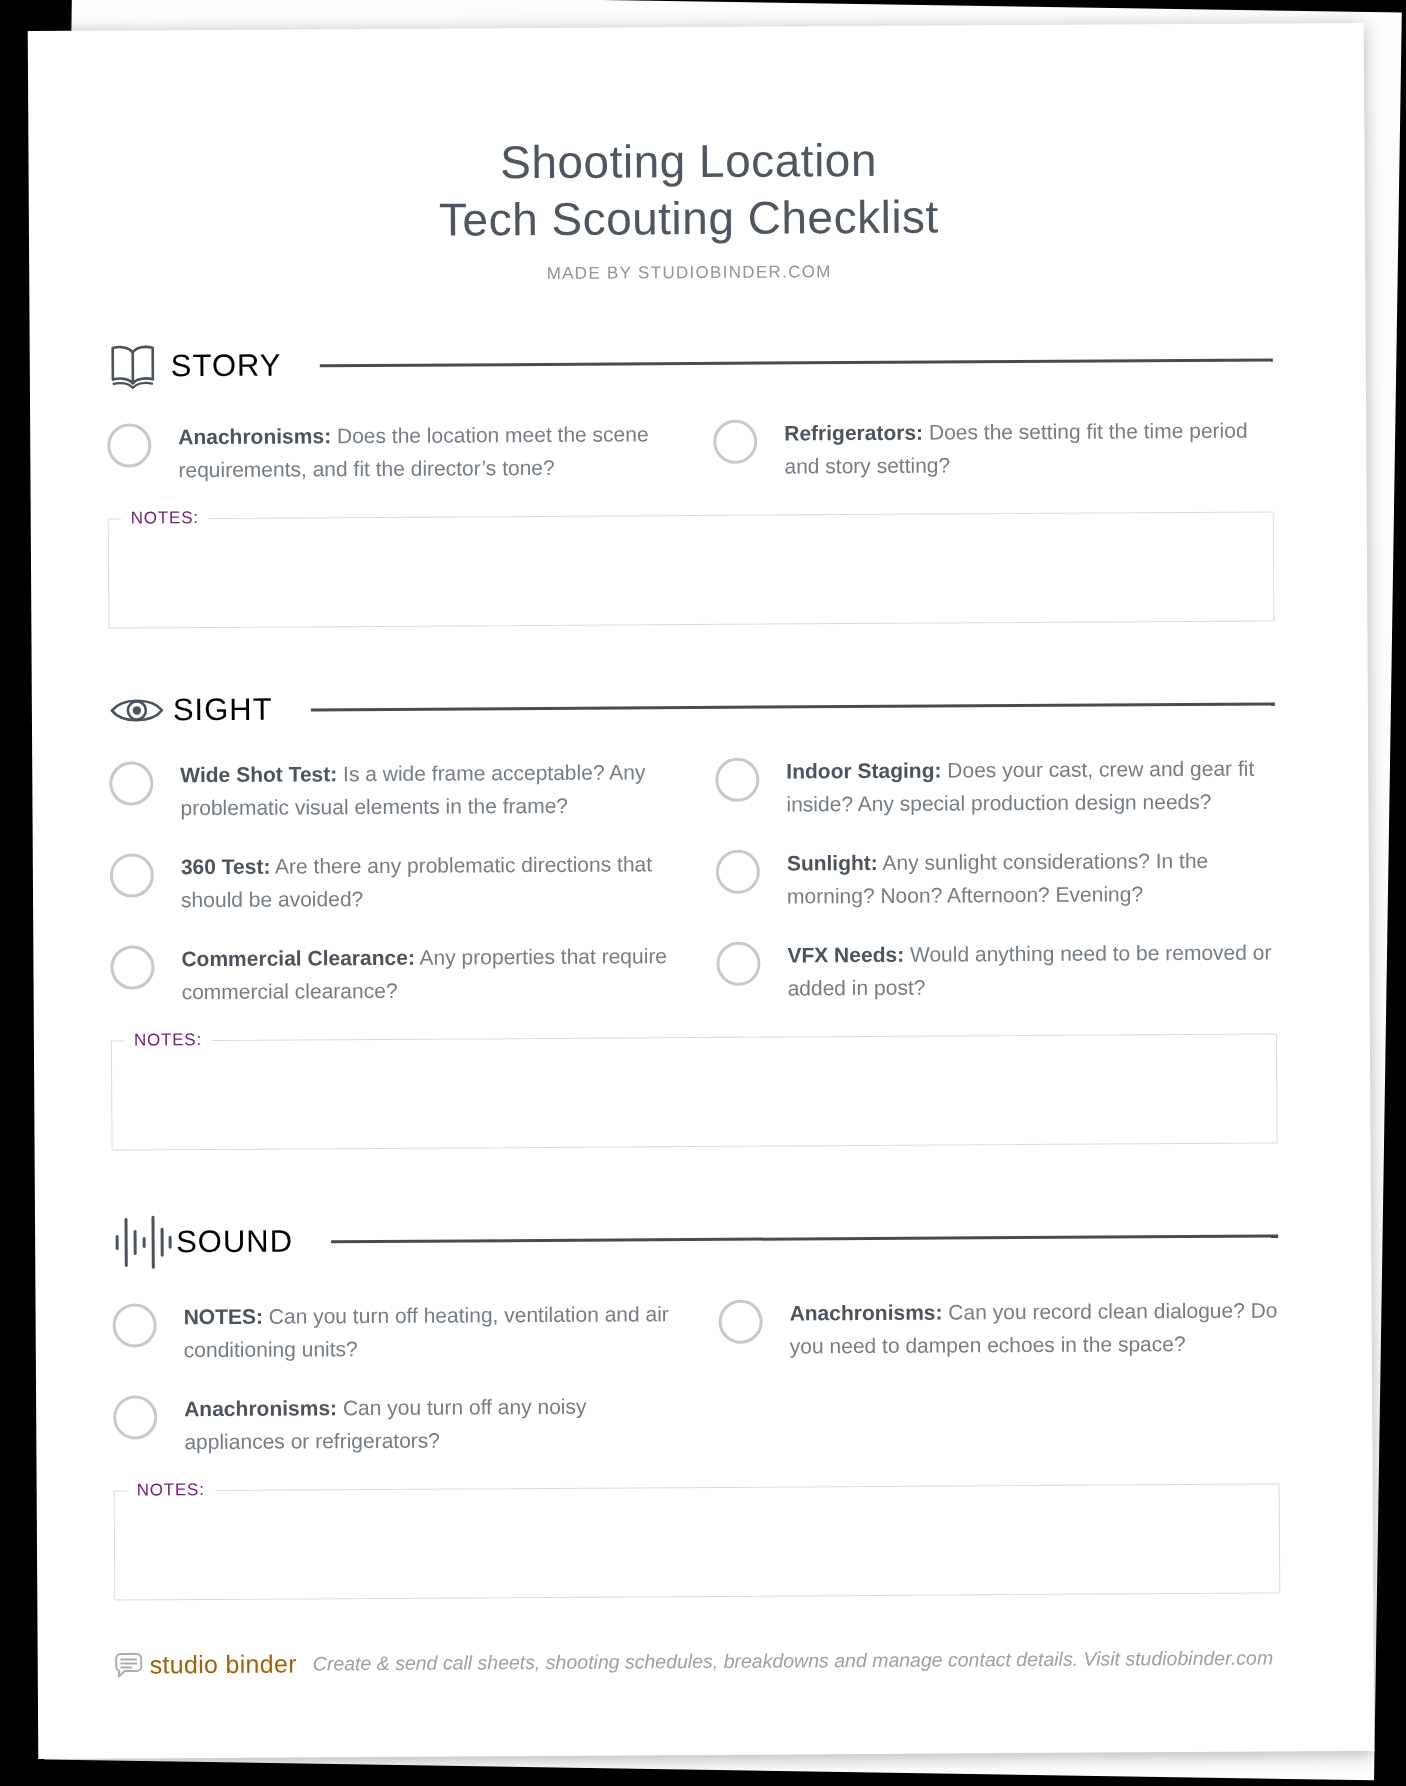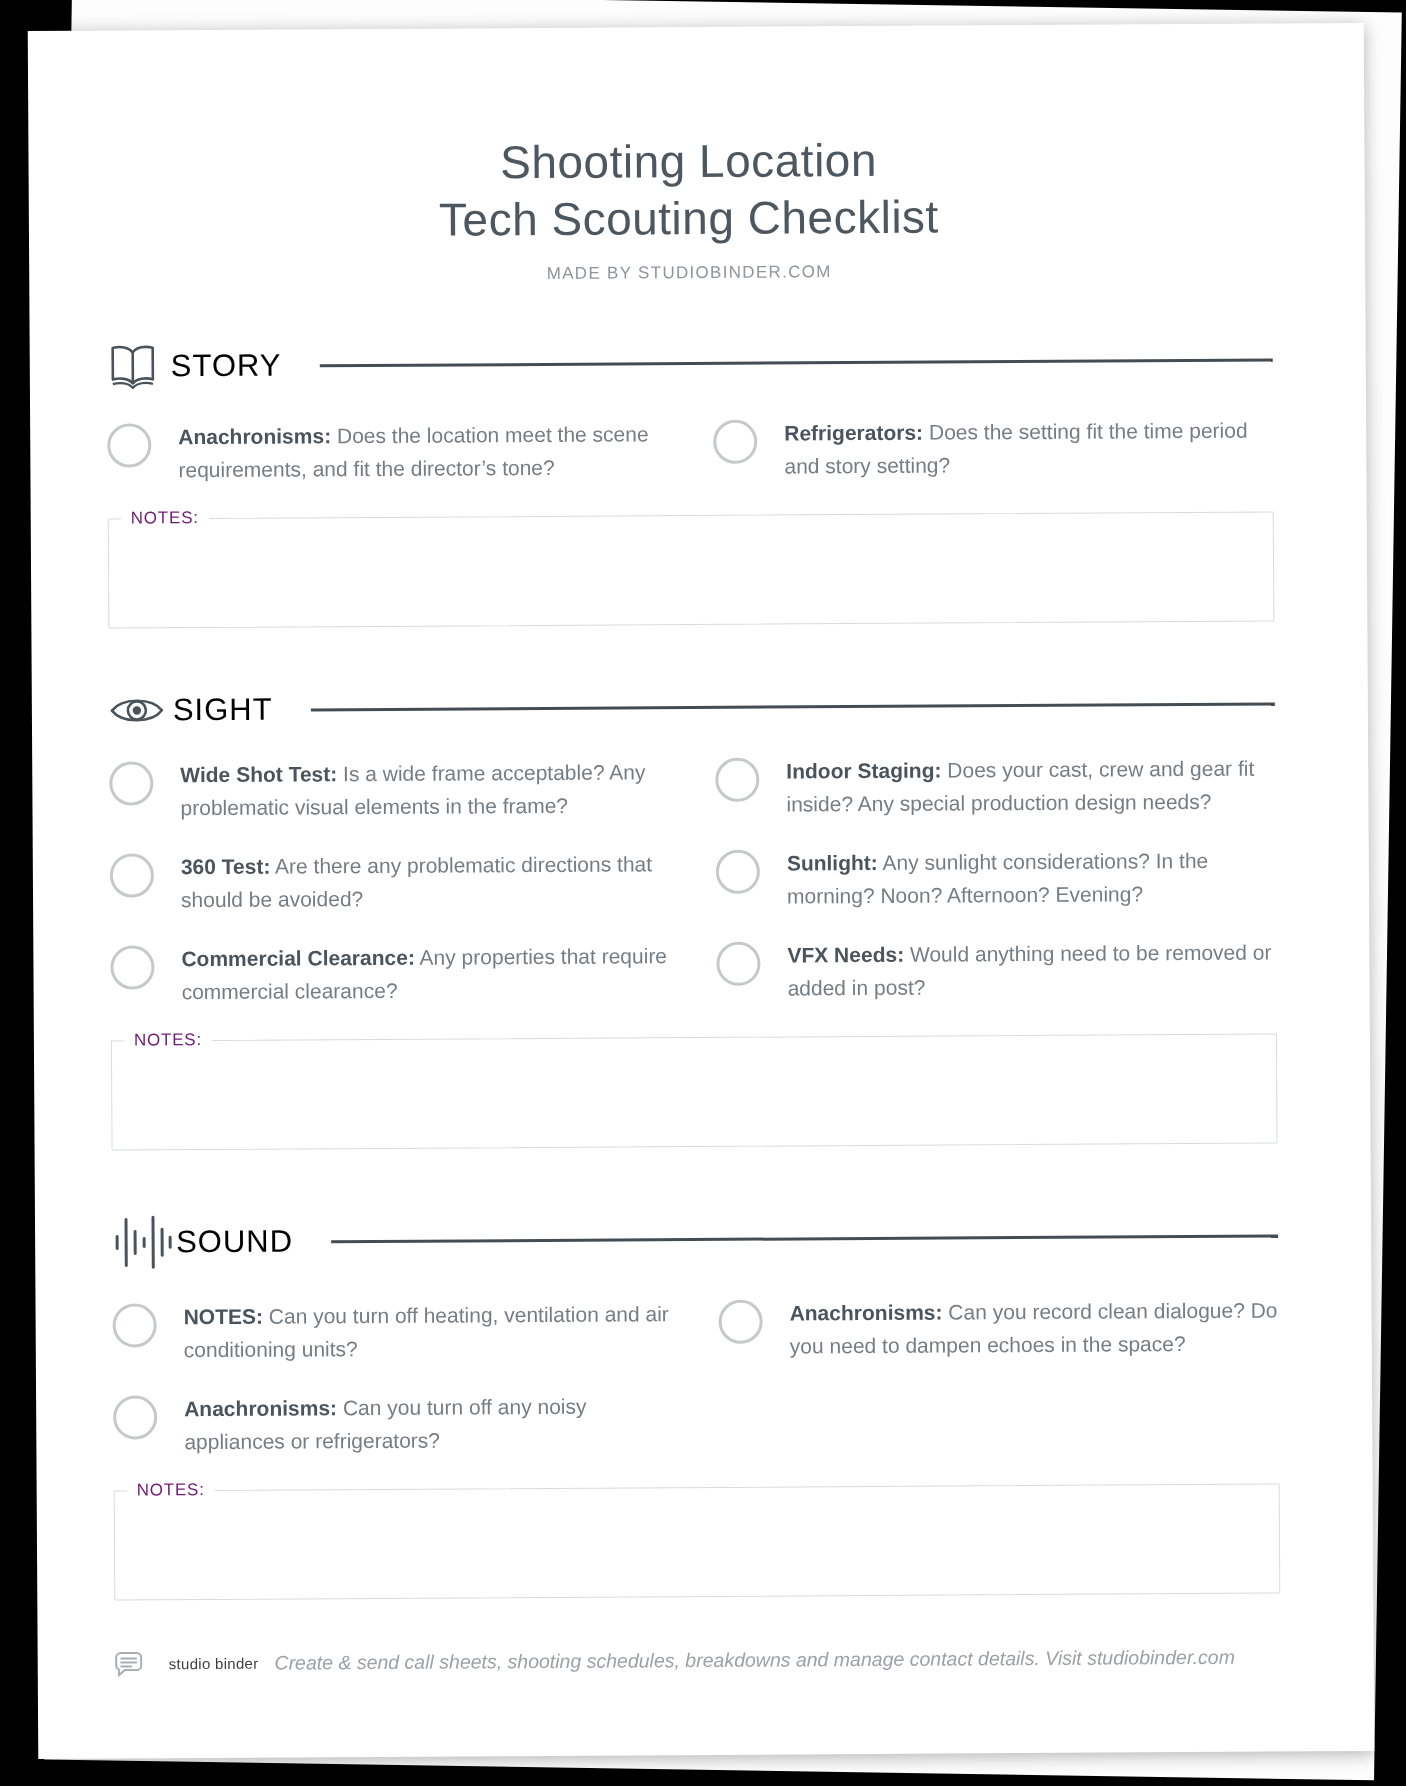--- a/index.html
+++ b/index.html
@@ -50,21 +50,21 @@
   .item-label{font-weight:700;color:#4b545c;}
   fieldset.notes{
     margin:22px 0 0;border:1px solid #d9dbdd;height:118px;padding:0;
     border-radius:1px;
   }
   fieldset.notes legend{
     margin-left:12px;padding:0 10px;font-size:17px;color:#701a75;letter-spacing:0.8px;
   }
   .footer{display:flex;align-items:center;margin-top:50px;}
   .logo{display:flex;align-items:center;}
-  .logo-text{font-size:15px;color:#404040;margin-left:26px;letter-spacing:0.3px;}
+  .logo-text{font-size:25px;color:#a16207;margin-left:7px;letter-spacing:0.3px;}
   .tagline{font-style:italic;color:#9aa1a7;font-size:19.5px;margin-left:16px;}
   svg{display:block;}
 </style>
 </head>
 <body>
 
 <div class="paper-back"></div>
 
 <div class="paper">
   <div class="content">

